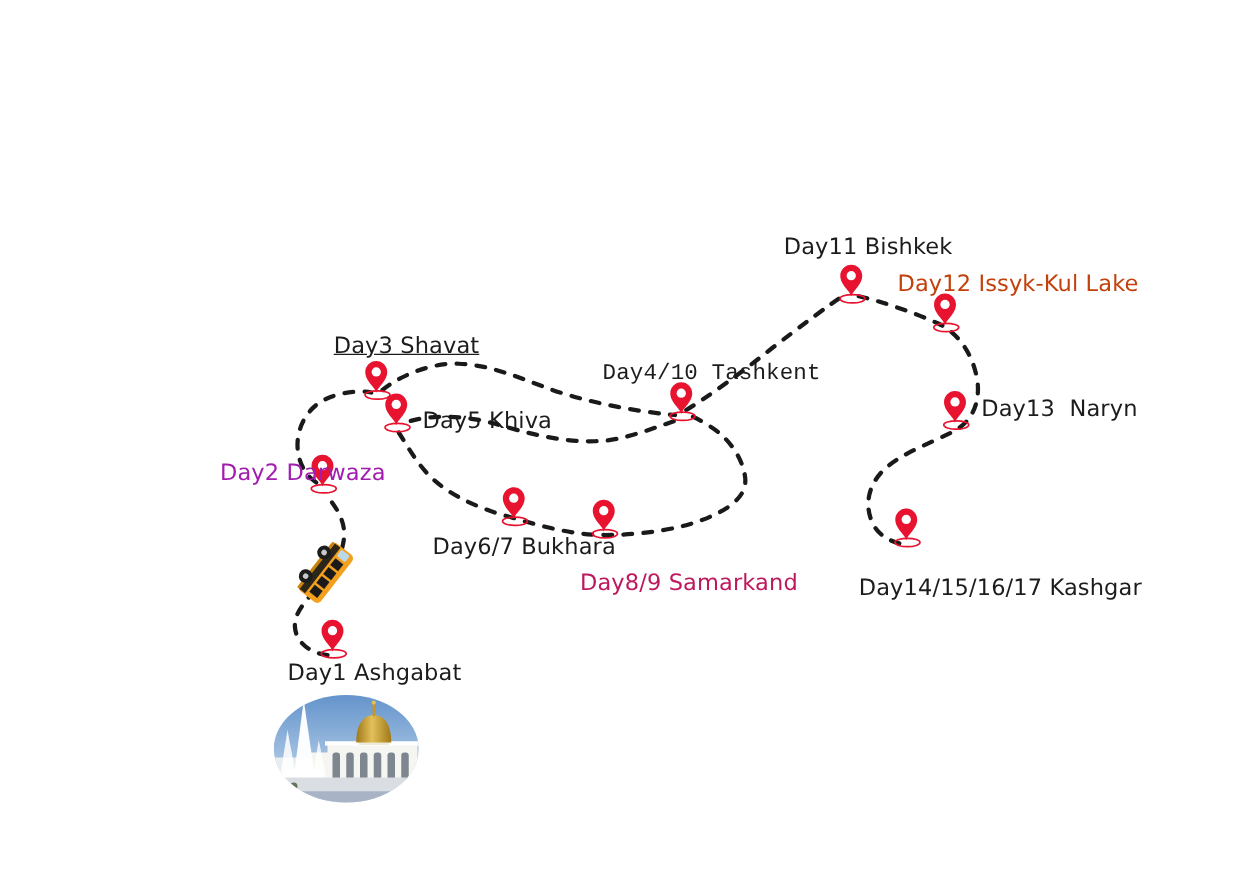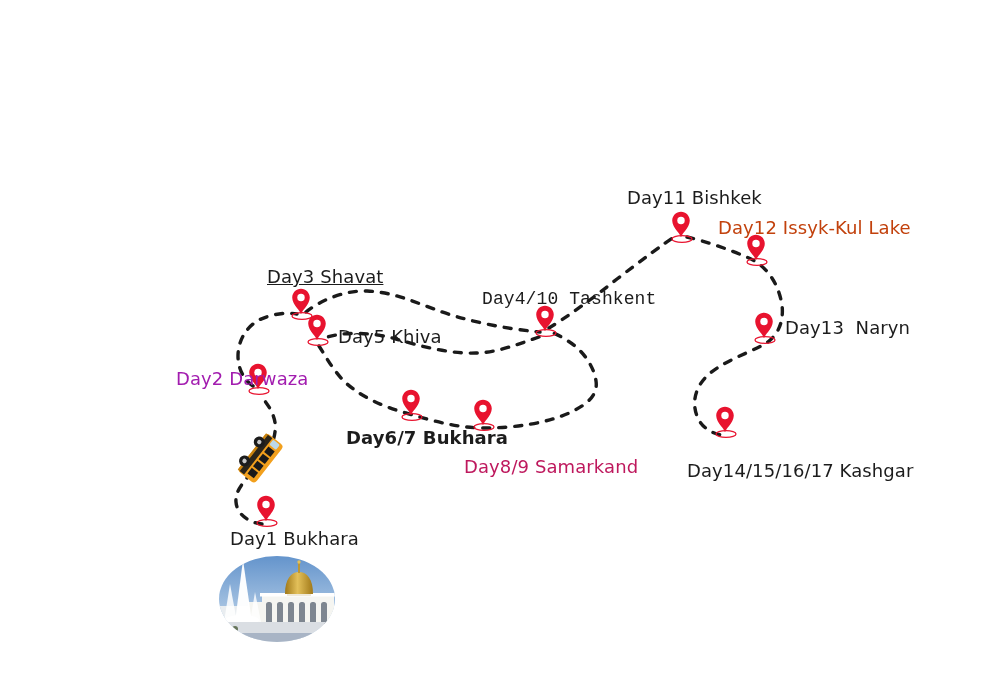--- a/index.html
+++ b/index.html
@@ -131,25 +131,25 @@
           <ellipse cx="765" cy="340" rx="10" ry="3.3" fill="none" stroke="#e8132f" stroke-width="1.3"></ellipse>
           <use href="#pin-symbol" x="753.5" y="312" width="21" height="27" fill="#e8132f"></use>
         </g>
         <g>
           <ellipse cx="726" cy="434" rx="10" ry="3.3" fill="none" stroke="#e8132f" stroke-width="1.3"></ellipse>
           <use href="#pin-symbol" x="714.5" y="406" width="21" height="27" fill="#e8132f"></use>
         </g>
       </g>
   </svg>
   <div id="labels-layer">
-      <div class="loc-label" style="left: 230px; top: 532px; color: rgb(28, 28, 28);">Day1 Bukhara</div>
+      <div class="loc-label" style="left: 230px; top: 532px; color: rgb(28, 28, 28);">Day1 Ashgabat</div>
       <div class="loc-label" style="left: 156px; top: 372px; color: #a21caf; margin-left: 20px;">Day2 Darwaza</div>
       <div class="loc-label" style="left: 267px; top: 270px; color: rgb(28, 28, 28); text-decoration: underline;">Day3 Shavat</div>
       <div class="loc-label" style="left: 338px; top: 314px; color: rgb(28, 28, 28); margin-top: 16px;">Day5 Khiva</div>
       <div class="loc-label" style="left: 482px; top: 292px; color: rgb(28, 28, 28); font-family: Liberation Mono, monospace;">Day4/10 Tashkent</div>
-      <div class="loc-label" style="left: 346px; top: 431px; color: rgb(28, 28, 28); font-weight: bold;">Day6/7 Bukhara</div>
+      <div class="loc-label" style="left: 346px; top: 431px; color: rgb(28, 28, 28);">Day6/7 Bukhara</div>
       <div class="loc-label" style="left: 464px; top: 460px; color: #be185d;">Day8/9 Samarkand</div>
       <div class="loc-label" style="left: 627px; top: 191px; color: rgb(28, 28, 28);">Day11 Bishkek</div>
       <div class="loc-label" style="left: 718px; top: 221px; color: #c2410c;">Day12 Issyk-Kul Lake</div>
       <div class="loc-label" style="left: 785px; top: 321px; color: rgb(28, 28, 28);">Day13  Naryn</div>
       <div class="loc-label" style="left: 687px; top: 464px; color: rgb(28, 28, 28);">Day14/15/16/17 Kashgar</div>
     </div>
 </div>
 
 </body></html>

